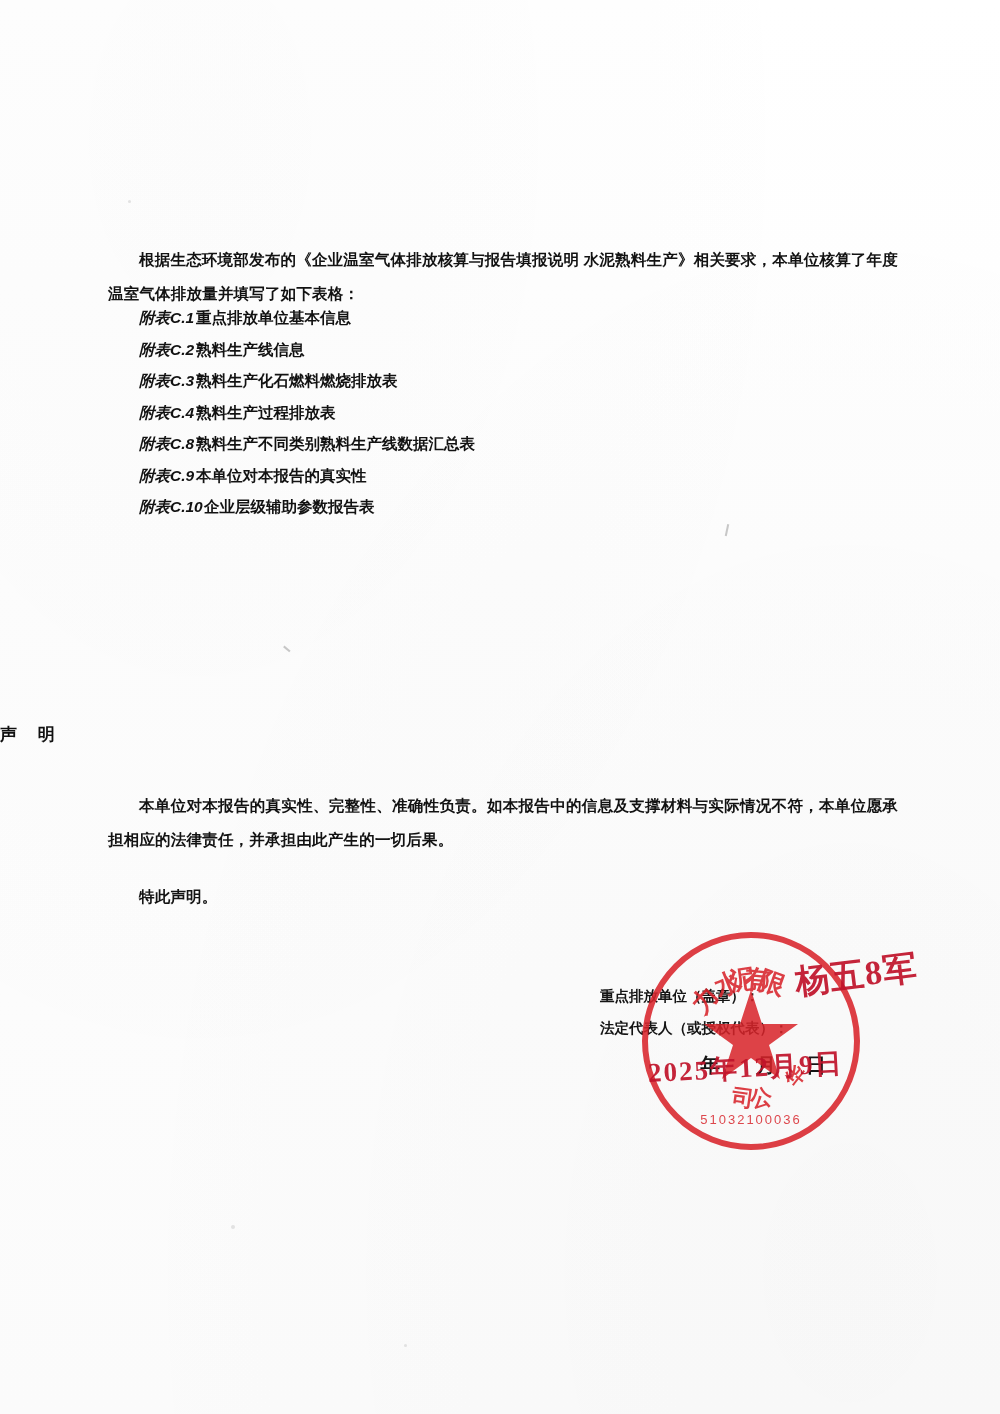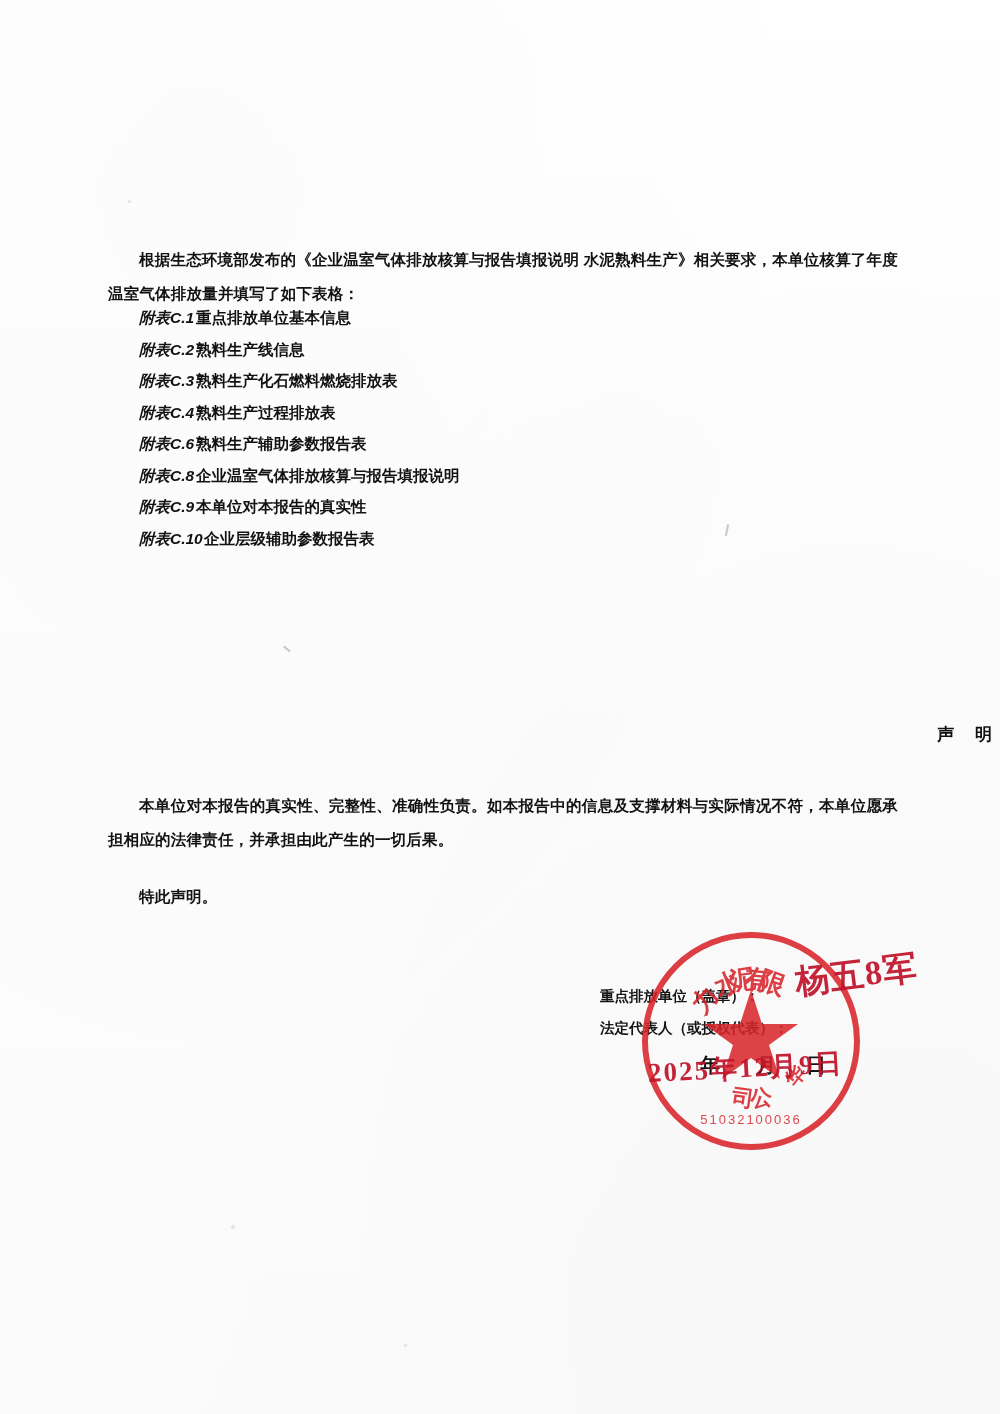--- a/index.html
+++ b/index.html
@@ -69,21 +69,21 @@
     font-style: italic;
   }
   .toc-num.wide { width: 96px; }
   .toc-label { white-space: nowrap; }
 
   #declaration-heading {
     position: absolute;
     left: 0;
     top: 723px;
     width: 1000px;
-    text-align: right;
+    text-align: left;
     font-size: 17px;
     font-weight: 700;
     letter-spacing: 8px;
     color: #101010;
   }
   #declaration-body {
     left: 108px;
     top: 789px;
     width: 790px;
     text-indent: 31px;
@@ -191,26 +191,22 @@
       </div>
       <div class="toc-item">
         <span class="toc-num">附表C.3</span>
         <span class="toc-label">熟料生产化石燃料燃烧排放表</span>
       </div>
       <div class="toc-item">
         <span class="toc-num">附表C.4</span>
         <span class="toc-label">熟料生产过程排放表</span>
       </div>
       <div class="toc-item">
-        <span class="toc-num">附表C.6</span>
-        <span class="toc-label">熟料生产辅助参数报告表</span>
-      </div>
-      <div class="toc-item">
         <span class="toc-num">附表C.8</span>
-        <span class="toc-label">企业温室气体排放核算与报告填报说明</span>
+        <span class="toc-label">熟料生产不同类别熟料生产线数据汇总表</span>
       </div>
       <div class="toc-item">
         <span class="toc-num">附表C.9</span>
         <span class="toc-label">本单位对本报告的真实性</span>
       </div>
       <div class="toc-item">
         <span class="toc-num wide">附表C.10</span>
         <span class="toc-label">企业层级辅助参数报告表</span>
       </div>
     </div>

